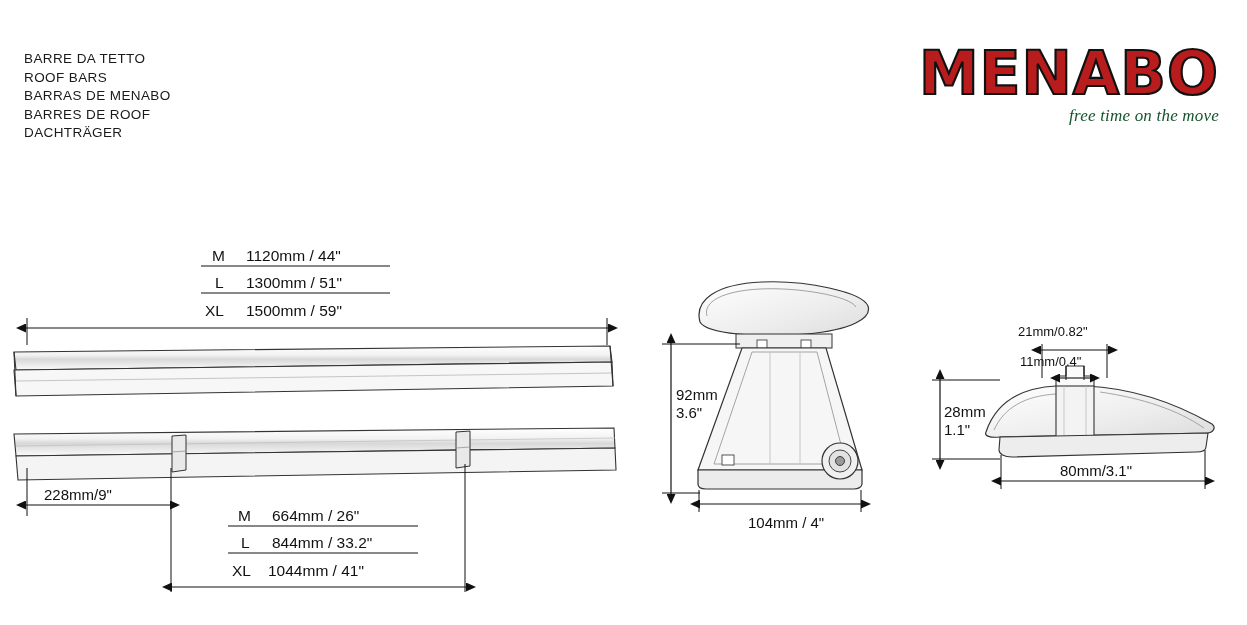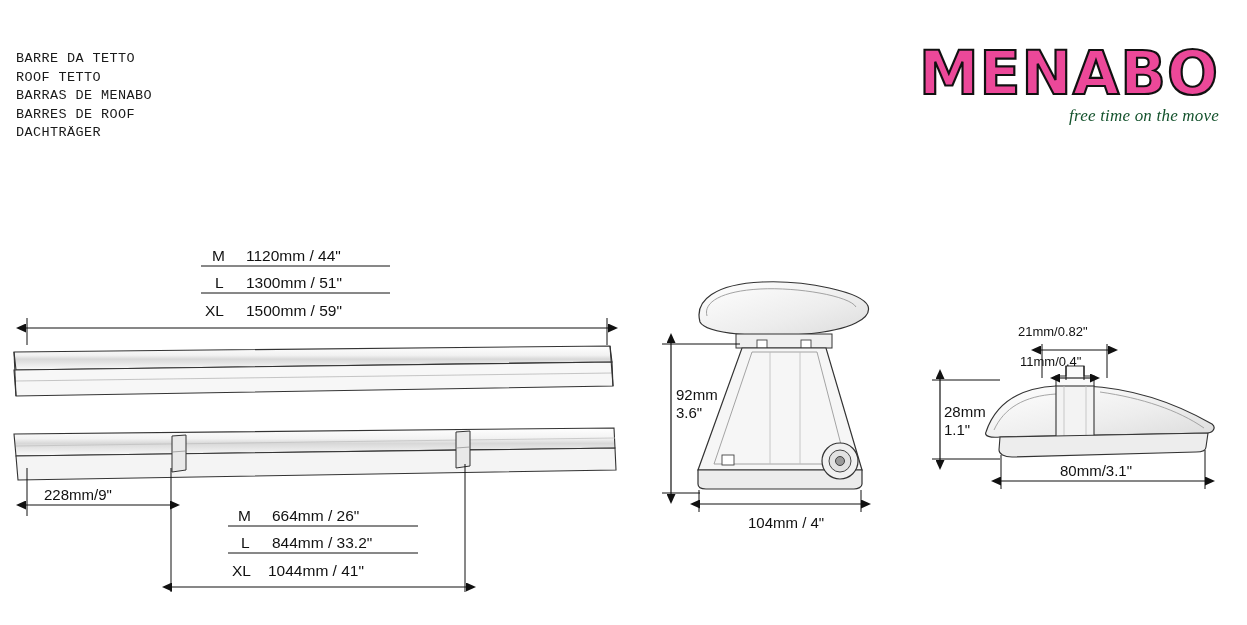--- a/index.html
+++ b/index.html
@@ -14,44 +14,43 @@
   #page {
     position: relative;
     width: 1247px;
     height: 625px;
     overflow: hidden;
     background: #ffffff;
   }
   
   .titles {
     position: absolute;
-    left: 16px;
+    left: 24px;
     top: 50px;
     line-height: 18.5px;
-    font-family: Liberation Mono, monospace;
   }
   .titles div {
     font-size: 13.5px;
     letter-spacing: 0.4px;
     color: #1a1a1a;
     white-space: nowrap;
   }
   .brand {
     position: absolute;
     right: 28px;
     top: 42px;
     text-align: right;
   }
   .brand-word {
     font-family: "DejaVu Sans", sans-serif;
     font-size: 60px;
     font-weight: 700;
     letter-spacing: 1px;
     line-height: 62px;
-    color: #ec4899;
+    color: #b91c1c;
     -webkit-text-stroke: 2.2px #111;
     text-shadow: none;
   }
   .brand-tag {
     font-family: "Liberation Serif", serif;
     font-style: italic;
     font-size: 17px;
     color: #14532d;
     margin-top: 2px;
     letter-spacing: 0.2px;
@@ -80,21 +79,21 @@
     fill: #111;
   }
 </style>
 </head>
 <body>
 
 <div id="page">
 
   <div class="titles">
     <div>BARRE DA TETTO</div>
-    <div>ROOF TETTO</div>
+    <div>ROOF BARS</div>
     <div>BARRAS DE MENABO</div>
     <div>BARRES DE ROOF</div>
     <div>DACHTRÄGER</div>
   </div>
 
   <div class="brand">
     <div class="brand-word">MENABO</div>
     <div class="brand-tag">free time on the move</div>
   </div>
 

